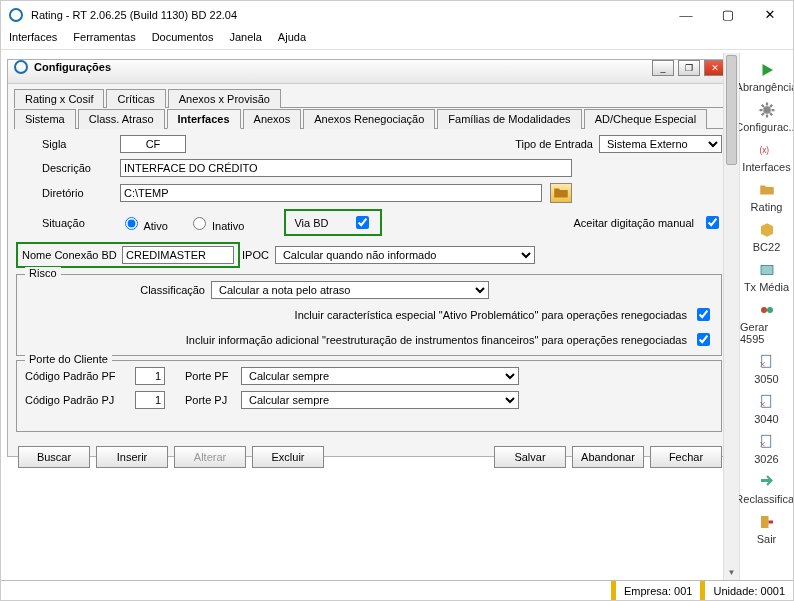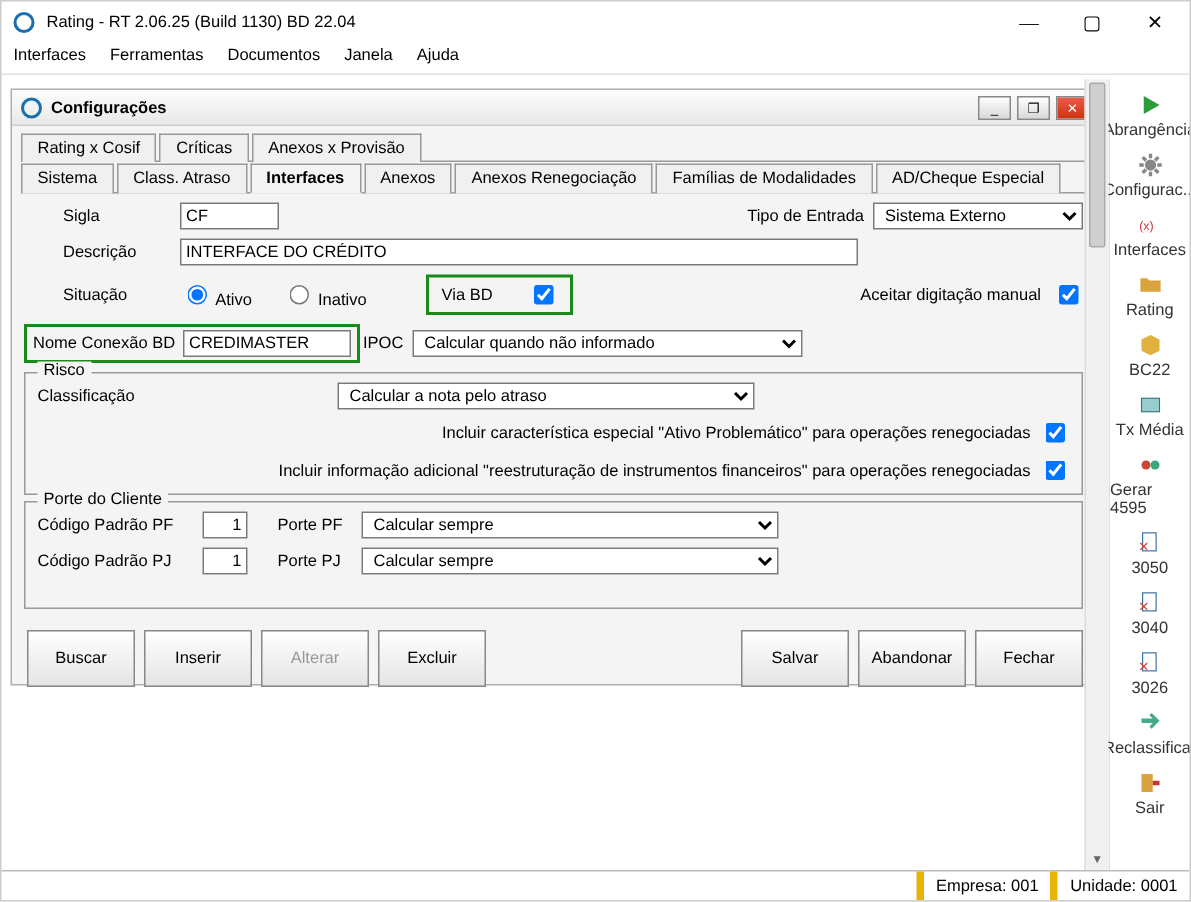--- a/index.html
+++ b/index.html
@@ -9,37 +9,37 @@
 .appicon{width:14px;height:14px;border:2px solid #1a6fb0;border-radius:50%}
 .wc{display:flex;gap:12px}
 .wc span{width:30px;text-align:center;font-size:13px;font-family:Segoe UI}
 .menubar{display:flex;gap:16px;padding:2px 8px 6px 8px;border-bottom:1px solid #e0e0e0}
 .content{display:flex;position:absolute;top:52px;bottom:20px;left:0;right:0}
 .leftpane{flex:1;padding:6px 6px 6px 6px;position:relative;min-width:0}
 .rightbar{width:54px;border-left:1px solid #e0e0e0;display:flex;flex-direction:column;align-items:center;gap:8px;padding-top:8px}
 .rbitem{display:flex;flex-direction:column;align-items:center;gap:2px;font-size:10px;color:#333;width:100%}
 .rbicon{width:18px;height:18px}
 .child{border:1px solid #b0b0b0;background:#f4f4f4;position:relative}
-.childtitle{height:24px;background:linear-gradient(#fdfdfd,#e8e8e8);border-bottom:1px solid #ccc;display:flex;align-items:center;padding:0 6px;justify-content:space-between}
+.childtitle{height:24px;background:linear-gradient(#fdfdfd,#e8e8e8);border-bottom:1px solid #ccc;display:flex;align-items:flex-start;padding:0 6px;justify-content:space-between}
 .childtitle-left{display:flex;align-items:center;gap:6px;font-weight:bold}
 .childbtns{display:flex;gap:4px}
 .childbtn{width:22px;height:16px;border:1px solid #888;background:linear-gradient(#fff,#d8d8d8);font-size:9px;display:flex;align-items:center;justify-content:center}
 .closebtn{background:linear-gradient(#ef5a4a,#c31);color:#fff}
 .tabrow{display:flex;border-bottom:1px solid #999;margin:4px 6px 0 6px}
 .tabrow .tab{padding:3px 10px;border:1px solid #999;border-bottom:none;margin-right:2px;background:#f0f0f0;position:relative;top:1px}
 .tabrow .tab.active{background:#f4f4f4;border-bottom:1px solid #f4f4f4;font-weight:bold}
 .form{padding:6px 10px 4px 34px}
 .frow{display:flex;align-items:center;margin-bottom:6px}
 .lbl{width:78px}
 input.text, select.text{border:1px solid #7a7a7a;background:#fff;height:18px;padding:1px 3px}
 .fieldset{border:1px solid #999;margin:4px 0;padding:6px 8px 6px 8px;position:relative}
 .fieldset>.legend{position:absolute;top:-8px;left:8px;background:#f4f4f4;padding:0 4px}
 .grn{border:2px solid #1a8a1a}
 .btnrow{display:flex;gap:6px;margin:6px 10px}
-button.btn{width:72px;height:38px;border:1px solid #888;background:linear-gradient(#fff,#e4e4e4)}
+button.btn{width:72px;height:22px;border:1px solid #888;background:linear-gradient(#fff,#e4e4e4)}
 button.btn:disabled{color:#999}
 .spacer{flex:1}
 .statusbar{position:absolute;bottom:0;left:0;right:0;height:20px;border-top:1px solid #bbb;display:flex;align-items:center;font-size:11px}
 .statusbar .cell{border-left:5px solid #eab308;padding:0 8px;height:100%;display:flex;align-items:center}
 .browse{width:22px;height:20px;border:1px solid #888;background:linear-gradient(#ffe9a6,#f0c040);display:inline-flex;align-items:center;justify-content:center}
 .scr{position:absolute;right:0;top:0;bottom:0;width:16px;background:#f0f0f0;border-left:1px solid #ddd}
 .scr .thumb{position:absolute;top:2px;left:2px;right:2px;height:110px;background:#cfcfcf;border:1px solid #aaa;border-radius:2px}
 .scr .arr{position:absolute;left:0;right:0;height:16px;display:flex;align-items:center;justify-content:center;color:#666;font-size:8px}
 .scr .arr.top{top:0}.scr .arr.bot{bottom:0}
 </style>
@@ -92,28 +92,38 @@
         <div class="tab active">Interfaces</div>
         <div class="tab">Anexos</div>
         <div class="tab">Anexos Renegociação</div>
         <div class="tab">Famílias de Modalidades</div>
         <div class="tab">AD/Cheque Especial</div>
       </div>
 
       <div class="form">
         <div class="frow">
           <span class="lbl">Sigla</span>
-          <input class="text" style="width: 66px;" value="CF">
+          <input class="text" style="width: 66px; text-align: center;" value="CF">
           <span style="flex:1"></span>
           <span style="margin-right:6px">Tipo de Entrada</span>
-          <select class="text" style="width:140px"><option>Sistema Externo</option></select>
+          <select class="text" style="width:123px"><option>Sistema Externo</option></select>
         </div>
         <div class="frow">
           <span class="lbl">Descrição</span>
           <input class="text" style="width: 452px;" value="INTERFACE DO CRÉDITO">
+        </div>
+        <div class="frow">
+          <span class="lbl">Diretório</span>
+          <input class="text" style="width: 422px;" value="C:\TEMP">
+          <span style="width:8px"></span>
+          <span class="browse">
+              <svg class="rbicon" viewBox="0 0 24 24">
+                <path fill="#b87a1a" d="M3 6h6l2 2h10v10H3z"></path>
+              </svg>
+            </span>
         </div>
         <div class="frow">
           <span class="lbl">Situação</span>
           <label><input type="radio" checked="" style=""> <span>Ativo</span></label>
           <span style="width:20px"></span>
           <label><input type="radio" style=""> <span>Inativo</span></label>
           <span style="width:40px"></span>
           <span class="grn" style="padding:2px 8px;display:flex;align-items:center;gap:24px">
             <span>Via BD</span>
             <input type="checkbox" checked="" style="">
@@ -130,21 +140,21 @@
           </span>
           <span style="width:2px"></span>
           <span>IPOC</span>
           <span style="width:6px"></span>
           <select class="text" style="width:260px"><option>Calcular quando não informado</option></select>
         </div>
 
         <div class="fieldset" style="margin-left:-26px">
           <span class="legend">Risco</span>
           <div class="frow" style="justify-content:flex-start">
-            <span style="width:180px;margin-right:20px">Classificação</span>
+            <span style="width:180px;text-align:right;margin-right:6px">Classificação</span>
             <select class="text" style="width:278px"><option>Calcular a nota pelo atraso</option></select>
           </div>
           <div class="frow">
             <span style="flex:1;text-align:right;margin-right:6px">Incluir característica especial "Ativo Problemático" para operações renegociadas</span>
             <input type="checkbox" checked="" style="">
           </div>
           <div class="frow" style="margin-bottom:0">
             <span style="flex:1;text-align:right;margin-right:6px">Incluir informação adicional "reestruturação de instrumentos financeiros" para operações renegociadas</span>
             <input type="checkbox" checked="" style="">
           </div>

